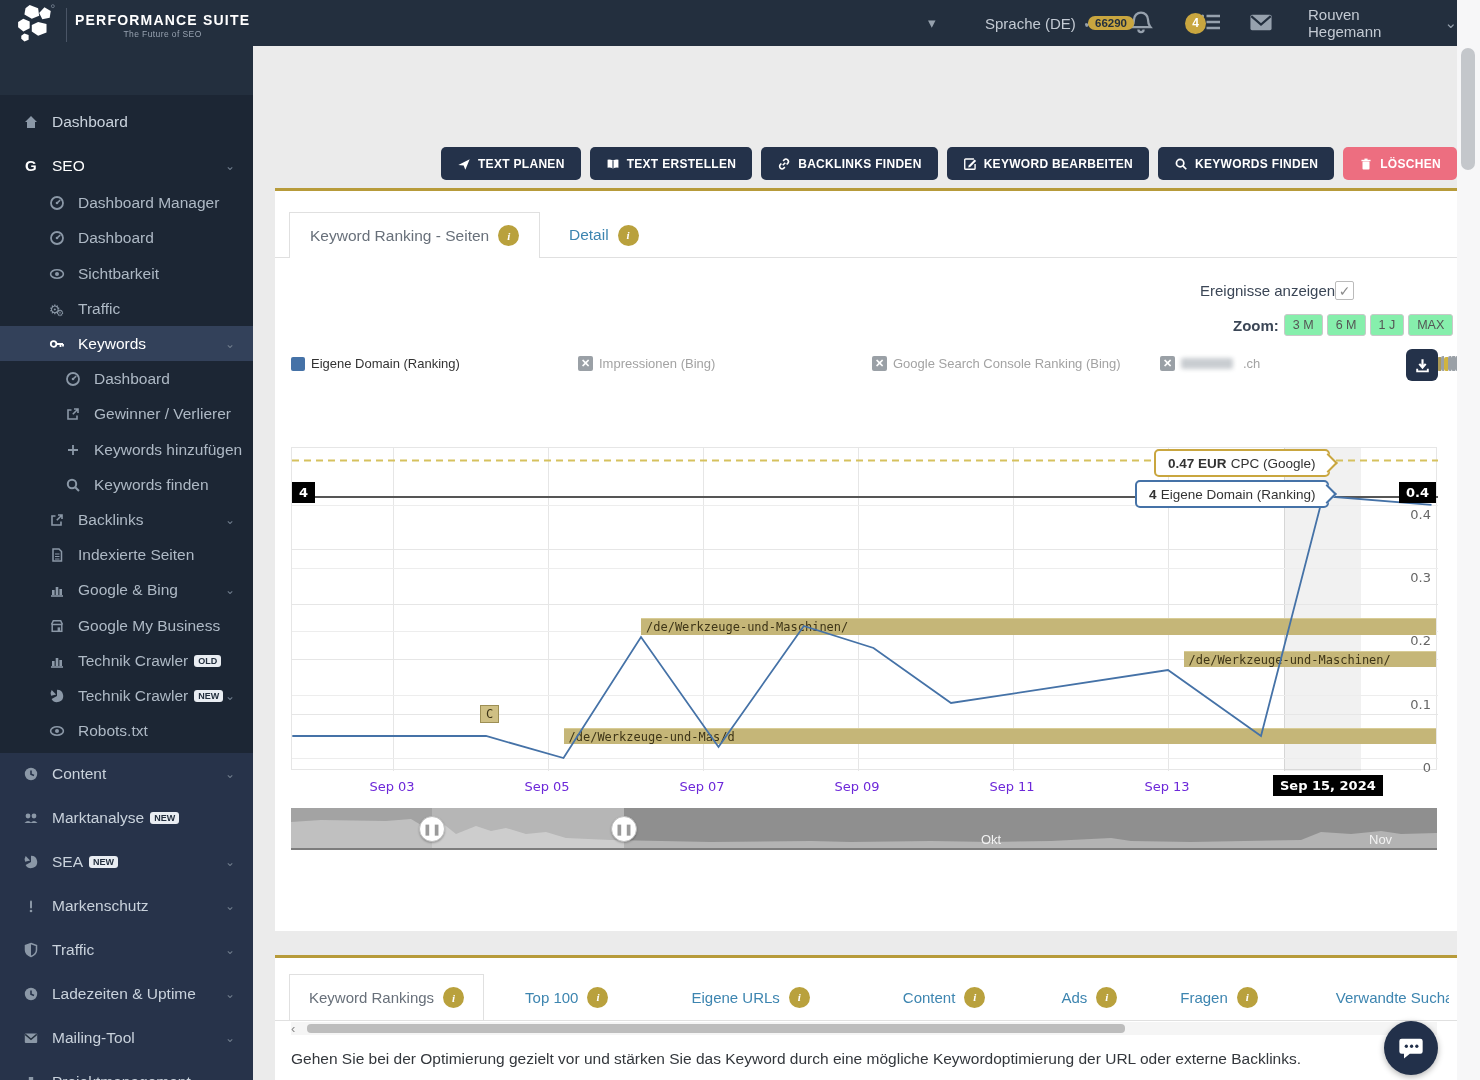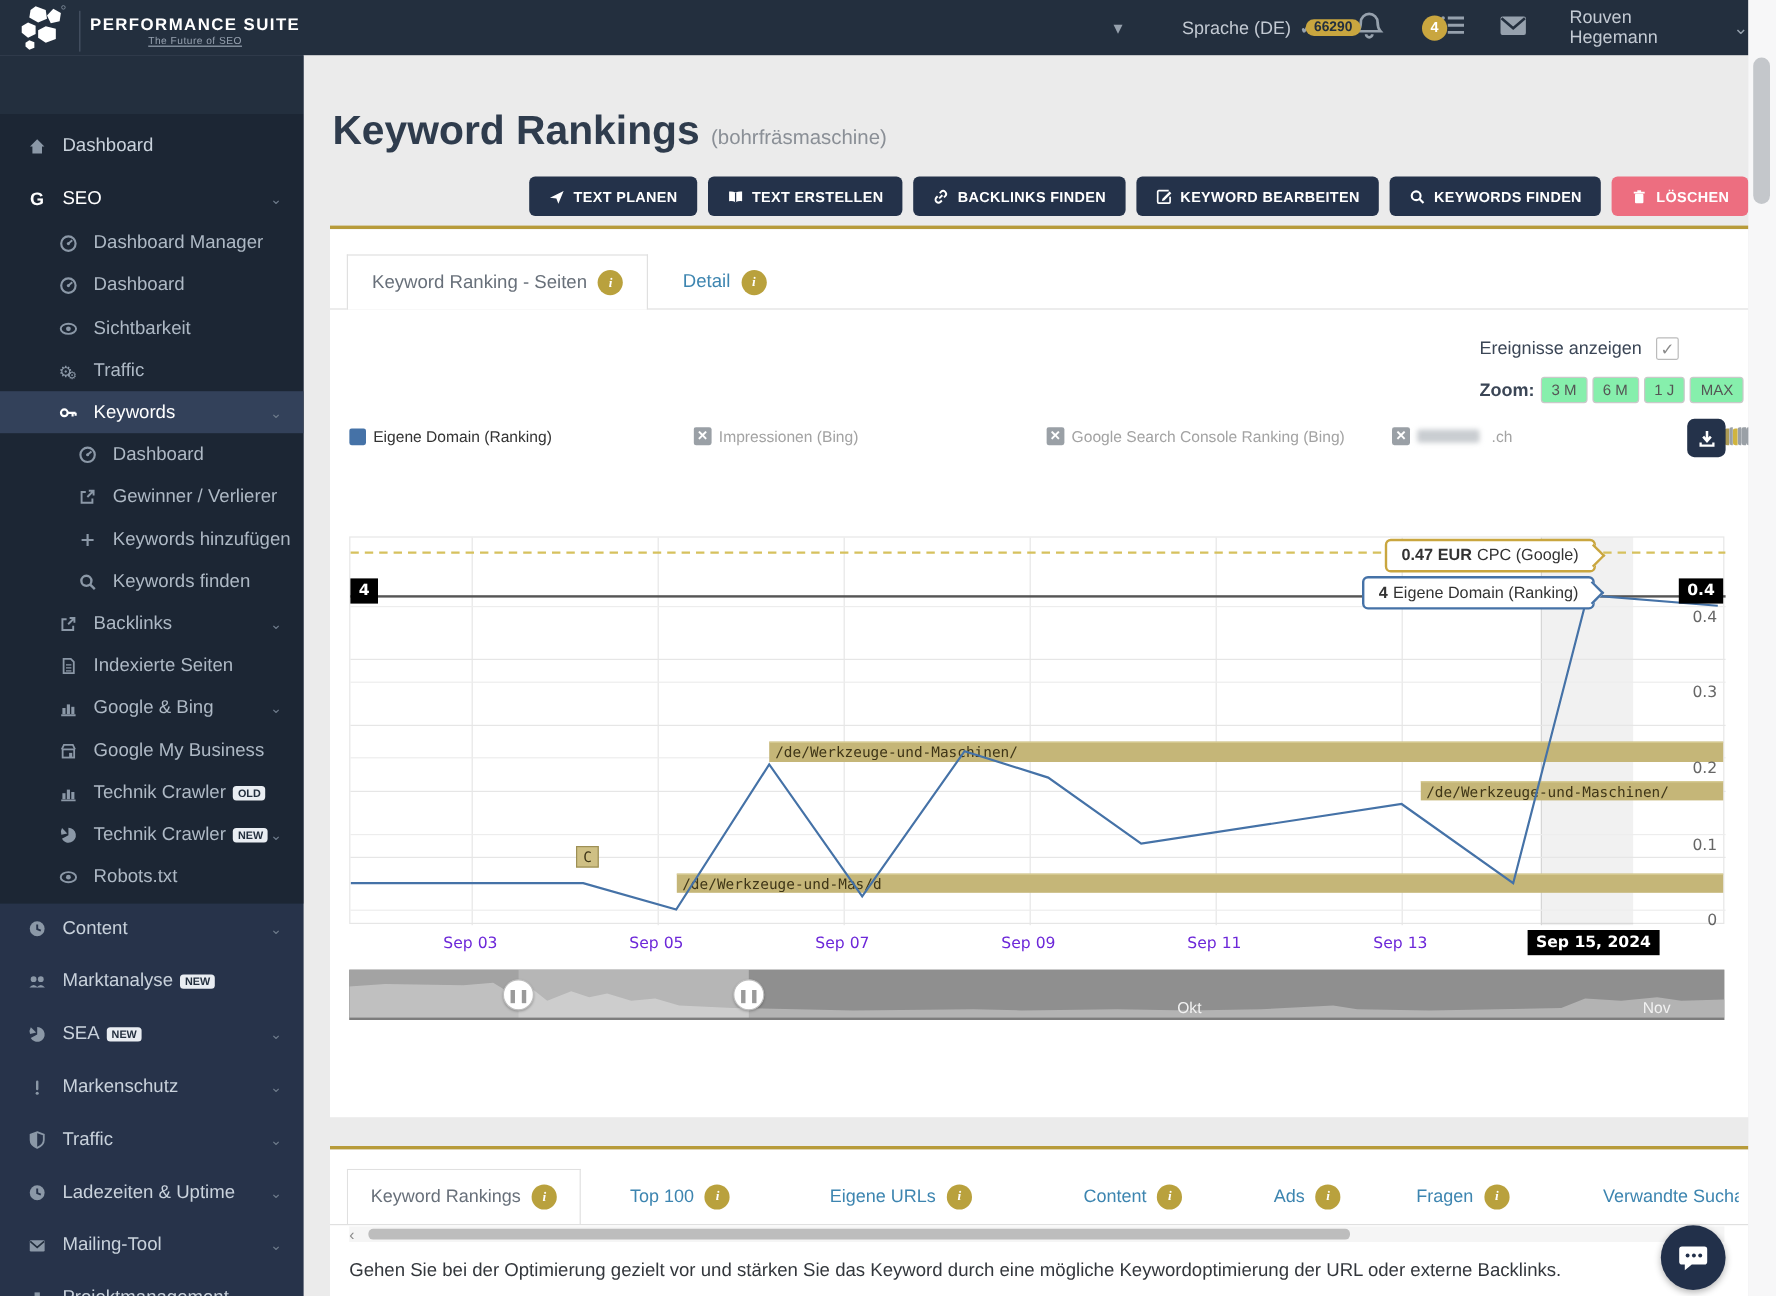--- a/index.html
+++ b/index.html
@@ -5,21 +5,21 @@
   html,body{margin:0;padding:0;background:#fff;}
   *{box-sizing:border-box;font-family:"Liberation Sans",sans-serif;}
   #app{position:relative;width:1480px;height:1080px;overflow:hidden;background:#ebebeb;}
   .abs{position:absolute;}
 
   
   #topbar{position:absolute;left:0;top:0;width:1457px;height:46px;background:#232f3e;z-index:30;}
   #brand{position:absolute;left:14px;top:3px;display:flex;align-items:center;gap:8px;}
   #brand .divider{width:1px;height:34px;background:#4a5566;}
   .brand-name{color:#fff;font-weight:bold;font-size:14px;letter-spacing:1.2px;}
-  .brand-tag{color:#97a2b0;font-size:8.5px;text-align:center;margin-top:1px;letter-spacing:.4px;text-decoration:underline;}
+  .brand-tag{color:#97a2b0;font-size:8.5px;text-align:center;margin-top:1px;letter-spacing:.4px;}
   .tb-right{position:absolute;top:0;height:46px;display:flex;align-items:center;color:#c3cad3;font-size:15px;}
   .gold-pill{background:#c9a63f;color:#232f3e;font-weight:bold;font-size:11.5px;border-radius:9px;padding:1px 7px;}
   .gold-dot{background:#c9a63f;color:#fff;font-weight:bold;font-size:12px;border-radius:50%;width:21px;height:21px;display:flex;align-items:center;justify-content:center;}
   .tbicon{color:#96a1ad;}
 
   
   #sidebar{position:absolute;left:0;top:46px;width:253px;height:1034px;background:#27334a;z-index:25;overflow:hidden;}
   .sb-zone-top{position:absolute;left:0;top:0;width:253px;height:49px;background:#232f3e;}
   .sb-zone-seo{position:absolute;left:0;top:49px;width:253px;height:658px;background:#1c2634;}
   .sb-item{position:absolute;left:0;width:253px;display:flex;align-items:center;color:#aeb9c5;font-size:15.5px;cursor:pointer;}
@@ -415,24 +415,20 @@
             <rect x="5.8" y="3" width="4.4" height="4" fill="#8b98a7"></rect>
             <circle cx="4.6" cy="10.4" r="3.4" fill="#8b98a7"></circle>
             <circle cx="11.4" cy="10.4" r="3.4" fill="#8b98a7"></circle>
           </svg>
         </span>
         <span class="lbl">Projektmanagement</span>
         <span class="chev">⌄</span>
       </div>
     </div>
 
-  <div id="page-title">
-    <span>Keyword Rankings</span>
-    <span class="sub">(bohrfräsmaschine)</span>
-  </div>
 
   <div class="actionbar" id="actionbar">
       <button class="btn">
         <svg width="14" height="14" viewBox="0 0 16 16">
           <path d="M1.5 9 L14.5 2.5 L9.5 14.5 L7.6 9.7 Z" fill="#ffffff"></path>
         </svg>
         <span>TEXT PLANEN</span>
       </button>
       <button class="btn">
         <svg width="14" height="14" viewBox="0 0 16 16">
@@ -469,21 +465,21 @@
         </svg>
         <span>LÖSCHEN</span>
       </button>
     </div>
 
   <div class="goldline" style="top:188px;"></div>
   <div class="card" style="top:191px;height:740px;"></div>
   <div id="toptabs"></div>
   <div class="tabrow-border" style="top:257px;"></div>
 
-  <div class="abs" style="left:1233px;top:281px;display:flex;align-items:center;gap:12px;">
+  <div class="abs" style="left:1200px;top:281px;display:flex;align-items:center;">
     <span class="ctrl-label">Ereignisse anzeigen</span>
     <span class="checkbox">✓</span>
   </div>
   <div class="abs" style="left:1233px;top:314px;display:flex;align-items:center;gap:5px;">
     <span class="ctrl-label" style="font-weight:bold;">Zoom:</span>
     <span id="zoombtns" style="display:flex;gap:4px;">
         <button class="zoombtn">3 M</button>
         <button class="zoombtn">6 M</button>
         <button class="zoombtn">1 J</button>
         <button class="zoombtn">MAX</button>

